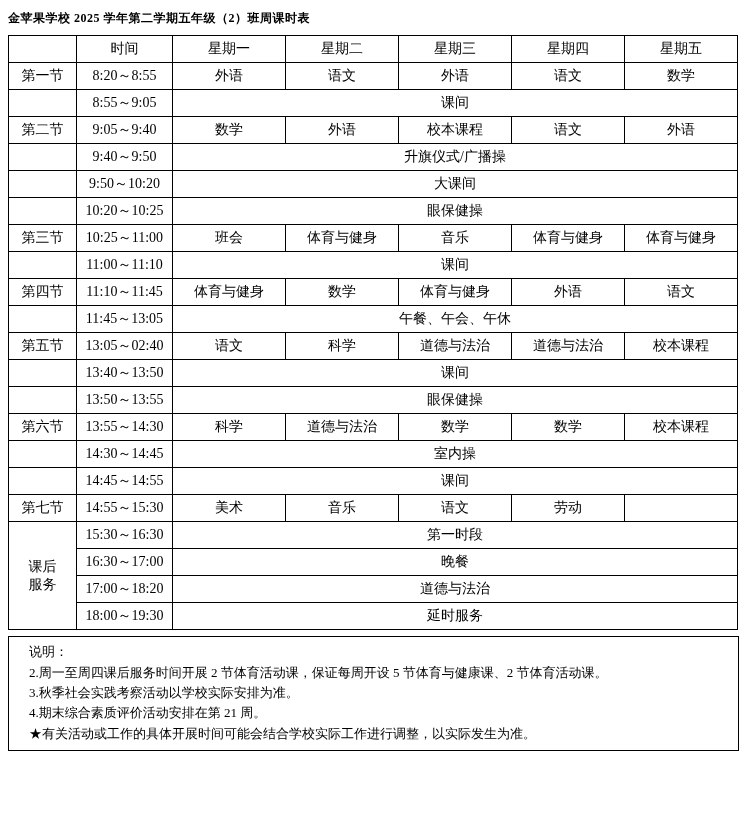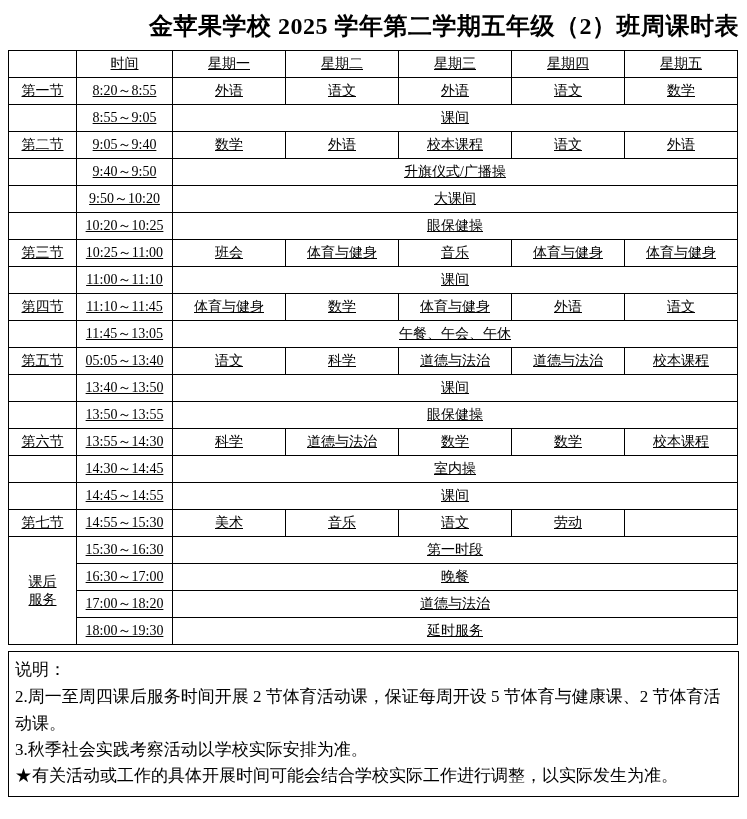--- a/index.html
+++ b/index.html
@@ -14,32 +14,31 @@
     color: #000000;
     overflow: hidden;
   }
   .page {
     width: 747px;
     height: 819px;
     box-sizing: border-box;
     padding: 6px 8px 0 8px;
   }
   .title {
-    text-align: right;
-    font-size: 24px;
+    text-align: left;
+    font-size: 12px;
     font-weight: bold;
     letter-spacing: 0.5px;
     margin: 4px 0 8px 0;
     font-family: "Liberation Serif", "DejaVu Serif", serif;
   }
   table.schedule {
     border-collapse: collapse;
     width: 670px;
     table-layout: fixed;
-    text-decoration: underline;
   }
   table.schedule td {
     border: 1px solid #000000;
     font-size: 14px;
     text-align: center;
     height: 22px;
     padding: 2px 1px;
     font-family: "Liberation Serif", "DejaVu Serif", serif;
     white-space: nowrap;
     overflow: hidden;
@@ -48,22 +47,22 @@
     border: 1px solid #000000;
   }
   .col-period { width: 68px; }
   .col-time { width: 96px; }
   .col-day { width: 113px; }
   .notes {
     margin-top: 6px;
     border: 1px solid #000000;
     width: 731px;
     box-sizing: border-box;
-    padding: 5px 6px 6px 6px;
-    font-size: 17px;
+    padding: 5px 6px 6px 20px;
+    font-size: 13px;
     line-height: 1.55;
     font-family: Liberation Serif, serif;
   }
   .notes div {
     white-space: normal;
   }
   .notes .note-head {
     margin-bottom: 1px;
   }
 </style>
@@ -167,21 +166,21 @@
       </tr>
 
       <tr>
         <td></td>
         <td>11:45～13:05</td>
         <td colspan="5">午餐、午会、午休</td>
       </tr>
 
       <tr>
         <td>第五节</td>
-        <td>05:05～13:40</td>
+        <td>13:05～02:40</td>
         <td>语文</td>
         <td>科学</td>
         <td>道德与法治</td>
         <td>道德与法治</td>
         <td>校本课程</td>
       </tr>
 
       <tr>
         <td></td>
         <td>13:40～13:50</td>
@@ -246,16 +245,17 @@
         <td>18:00～19:30</td>
         <td colspan="5">延时服务</td>
       </tr>
     </tbody>
   </table>
 
   <div class="notes">
     <div class="note-head">说明：</div>
     <div>2.周一至周四课后服务时间开展 2 节体育活动课，保证每周开设 5 节体育与健康课、2 节体育活动课。</div>
     <div>3.秋季社会实践考察活动以学校实际安排为准。</div>
+    <div>4.期末综合素质评价活动安排在第 21 周。</div>
     <div>★有关活动或工作的具体开展时间可能会结合学校实际工作进行调整，以实际发生为准。</div>
   </div>
 
 </div>
 
 </body></html>

